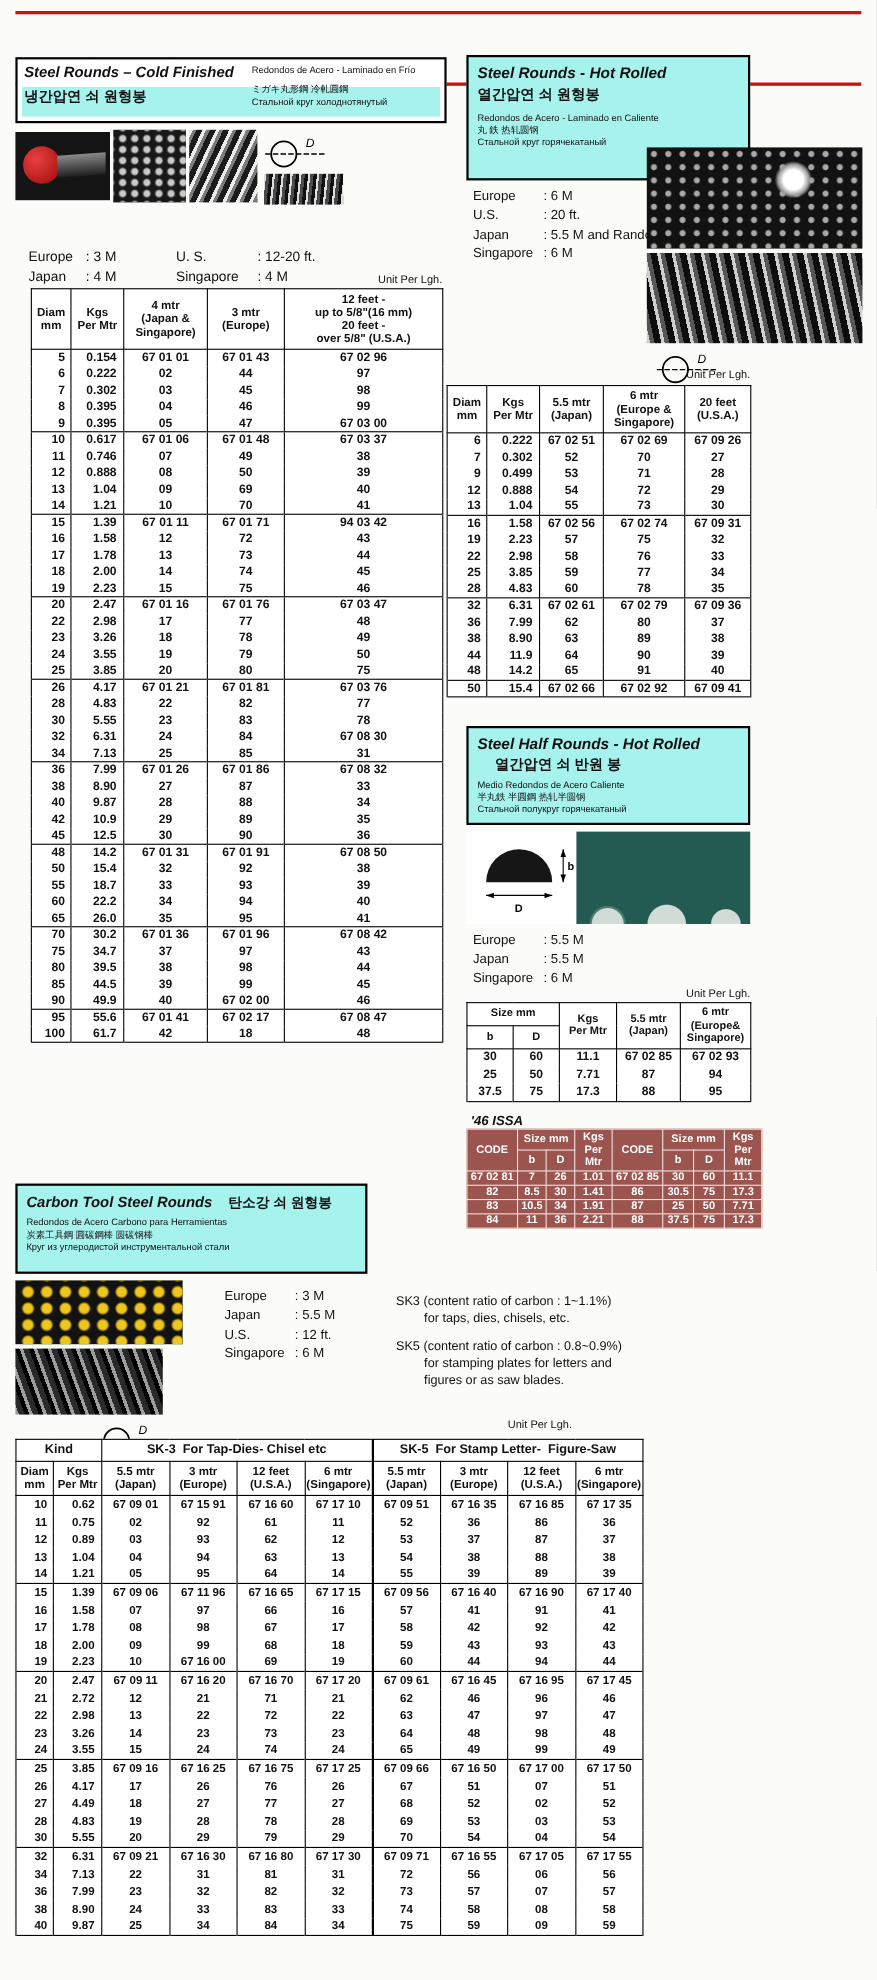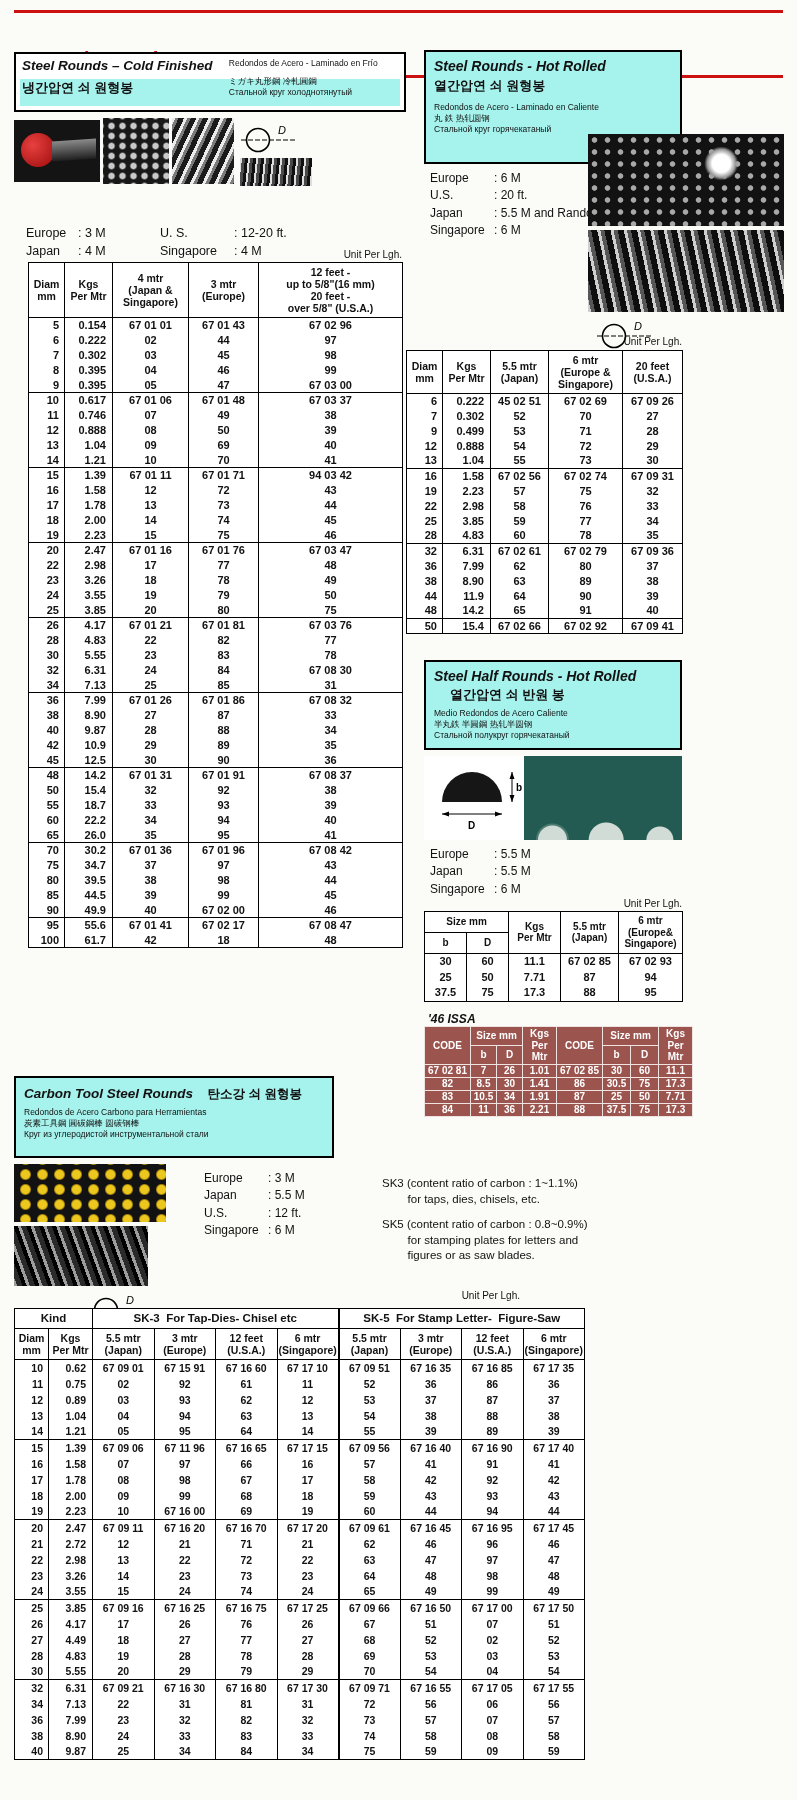--- a/index.html
+++ b/index.html
@@ -421,21 +421,21 @@
           <td>12.5</td>
           <td>30</td>
           <td>90</td>
           <td>36</td>
         </tr>
         <tr class="grp">
           <td>48</td>
           <td>14.2</td>
           <td>67 01 31</td>
           <td>67 01 91</td>
-          <td>67 08 37</td>
+          <td>67 08 50</td>
         </tr>
         <tr>
           <td>50</td>
           <td>15.4</td>
           <td>32</td>
           <td>92</td>
           <td>38</td>
         </tr>
         <tr>
           <td>55</td>
@@ -530,21 +530,21 @@
 (Europe &amp;
 Singapore)</th>
         <th>20 feet
 (U.S.A.)</th>
       </tr>
     </thead>
     <tbody>
         <tr class="grp">
           <td>6</td>
           <td>0.222</td>
-          <td>45 02 51</td>
+          <td>67 02 51</td>
           <td>67 02 69</td>
           <td>67 09 26</td>
         </tr>
         <tr>
           <td>7</td>
           <td>0.302</td>
           <td>52</td>
           <td>70</td>
           <td>27</td>
         </tr>
@@ -842,21 +842,21 @@
       <div class="pair">
         <span class="pl">U.S.</span>
         <span class="pv">: 12 ft.</span>
       </div>
       <div class="pair">
         <span class="pl">Singapore</span>
         <span class="pv">: 6 M</span>
       </div>
     </div>
 
-  <div class="sknotes" style="left:382px; top:1176px; width:310px;">
+  <div class="sknotes" style="left:360px; top:1176px; width:310px;">
     <div class="sknote">SK3 (content ratio of carbon : 1~1.1%)
         for taps, dies, chisels, etc.</div>
     <div class="sknote">SK5 (content ratio of carbon : 0.8~0.9%)
         for stamping plates for letters and
         figures or as saw blades.</div>
   </div>
 
   <table class="t bot" style="left:14px; top:1308px; width:570px;">
     <colgroup>
       <col style="width:34px">

